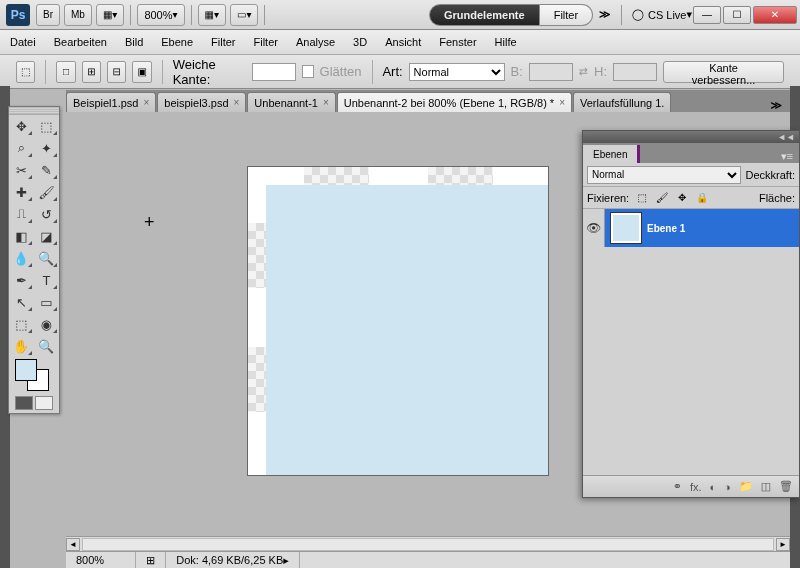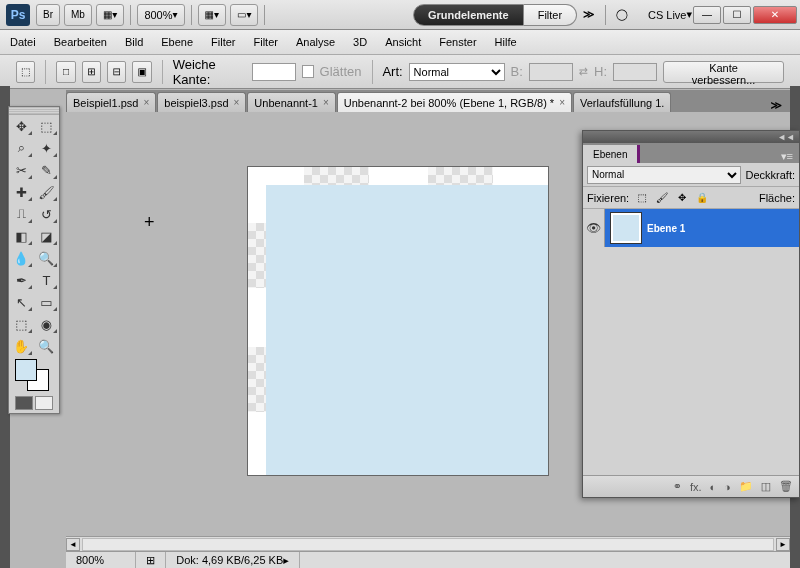--- a/index.html
+++ b/index.html
@@ -90,21 +90,21 @@
   <div class="tb-btn"><span>800%</span> ▾</div>
   <div class="sep"></div>
   <div class="tb-btn">▦▾</div>
   <div class="tb-btn">▭▾</div>
   <div class="sep"></div>
   <div style="flex:1"></div>
   <div class="pill active">Grundelemente</div>
   <div class="pill inactive">Filter</div>
   <div class="expand">≫</div>
   <div class="sep"></div>
-  <div class="cs">◯ <span style="margin-left:20px">CS Live</span> ▾</div>
+  <div class="cs">◯ <span style="margin-left:4px">CS Live</span> ▾</div>
   <div class="win-btns">
     <div class="win-btn min">—</div>
     <div class="win-btn max">☐</div>
     <div class="win-btn close">✕</div>
   </div>
 </div>
 
 <div class="menubar">
   <span>Datei</span>
   <span>Bearbeiten</span>

